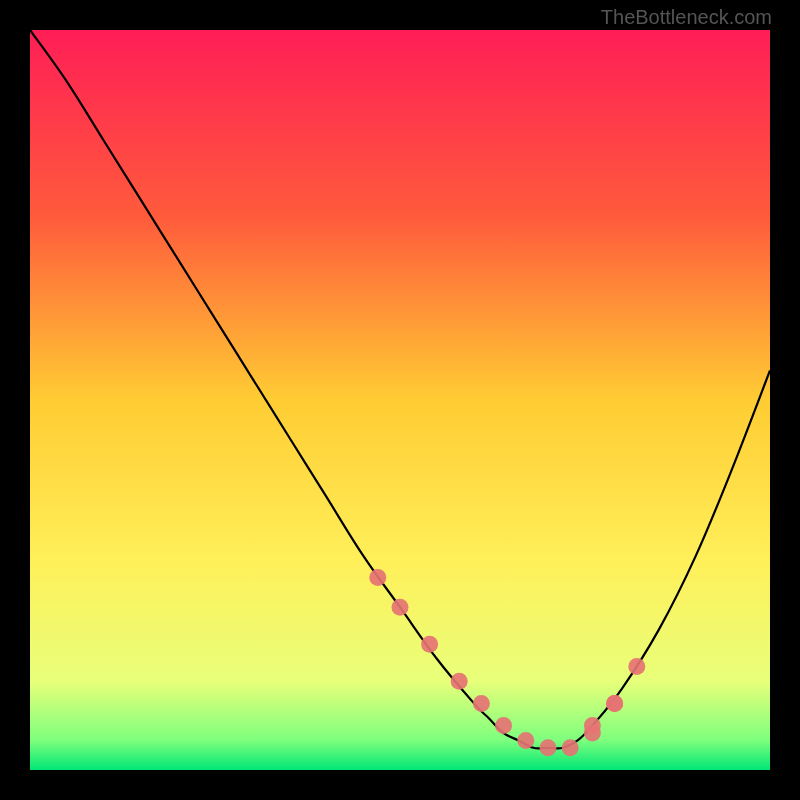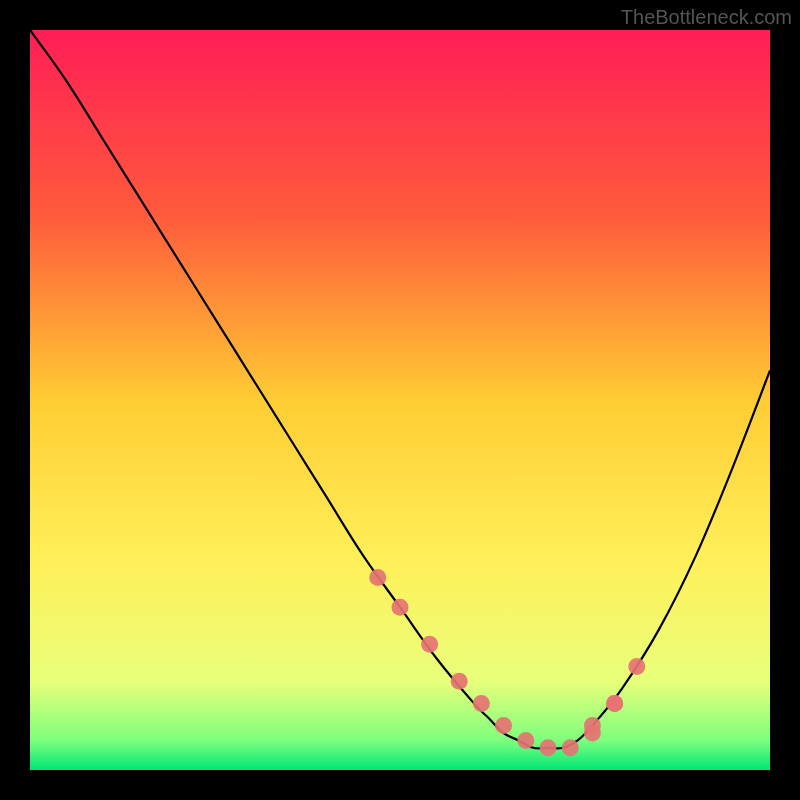--- a/index.html
+++ b/index.html
@@ -6,21 +6,21 @@
   html, body { width: 800px; height: 800px; overflow: hidden; }
   .chart-container {
     width: 800px;
     height: 800px;
     position: relative;
     background: #000;
   }
   .watermark {
     position: absolute;
     top: 6px;
-    right: 8px;
+    right: 28px;
     color: #555;
     font-family: Arial, sans-serif;
     font-size: 20px;
     font-weight: 500;
     z-index: 10;
   }
   .plot-area {
     position: absolute;
     left: 30px;
     top: 30px;

